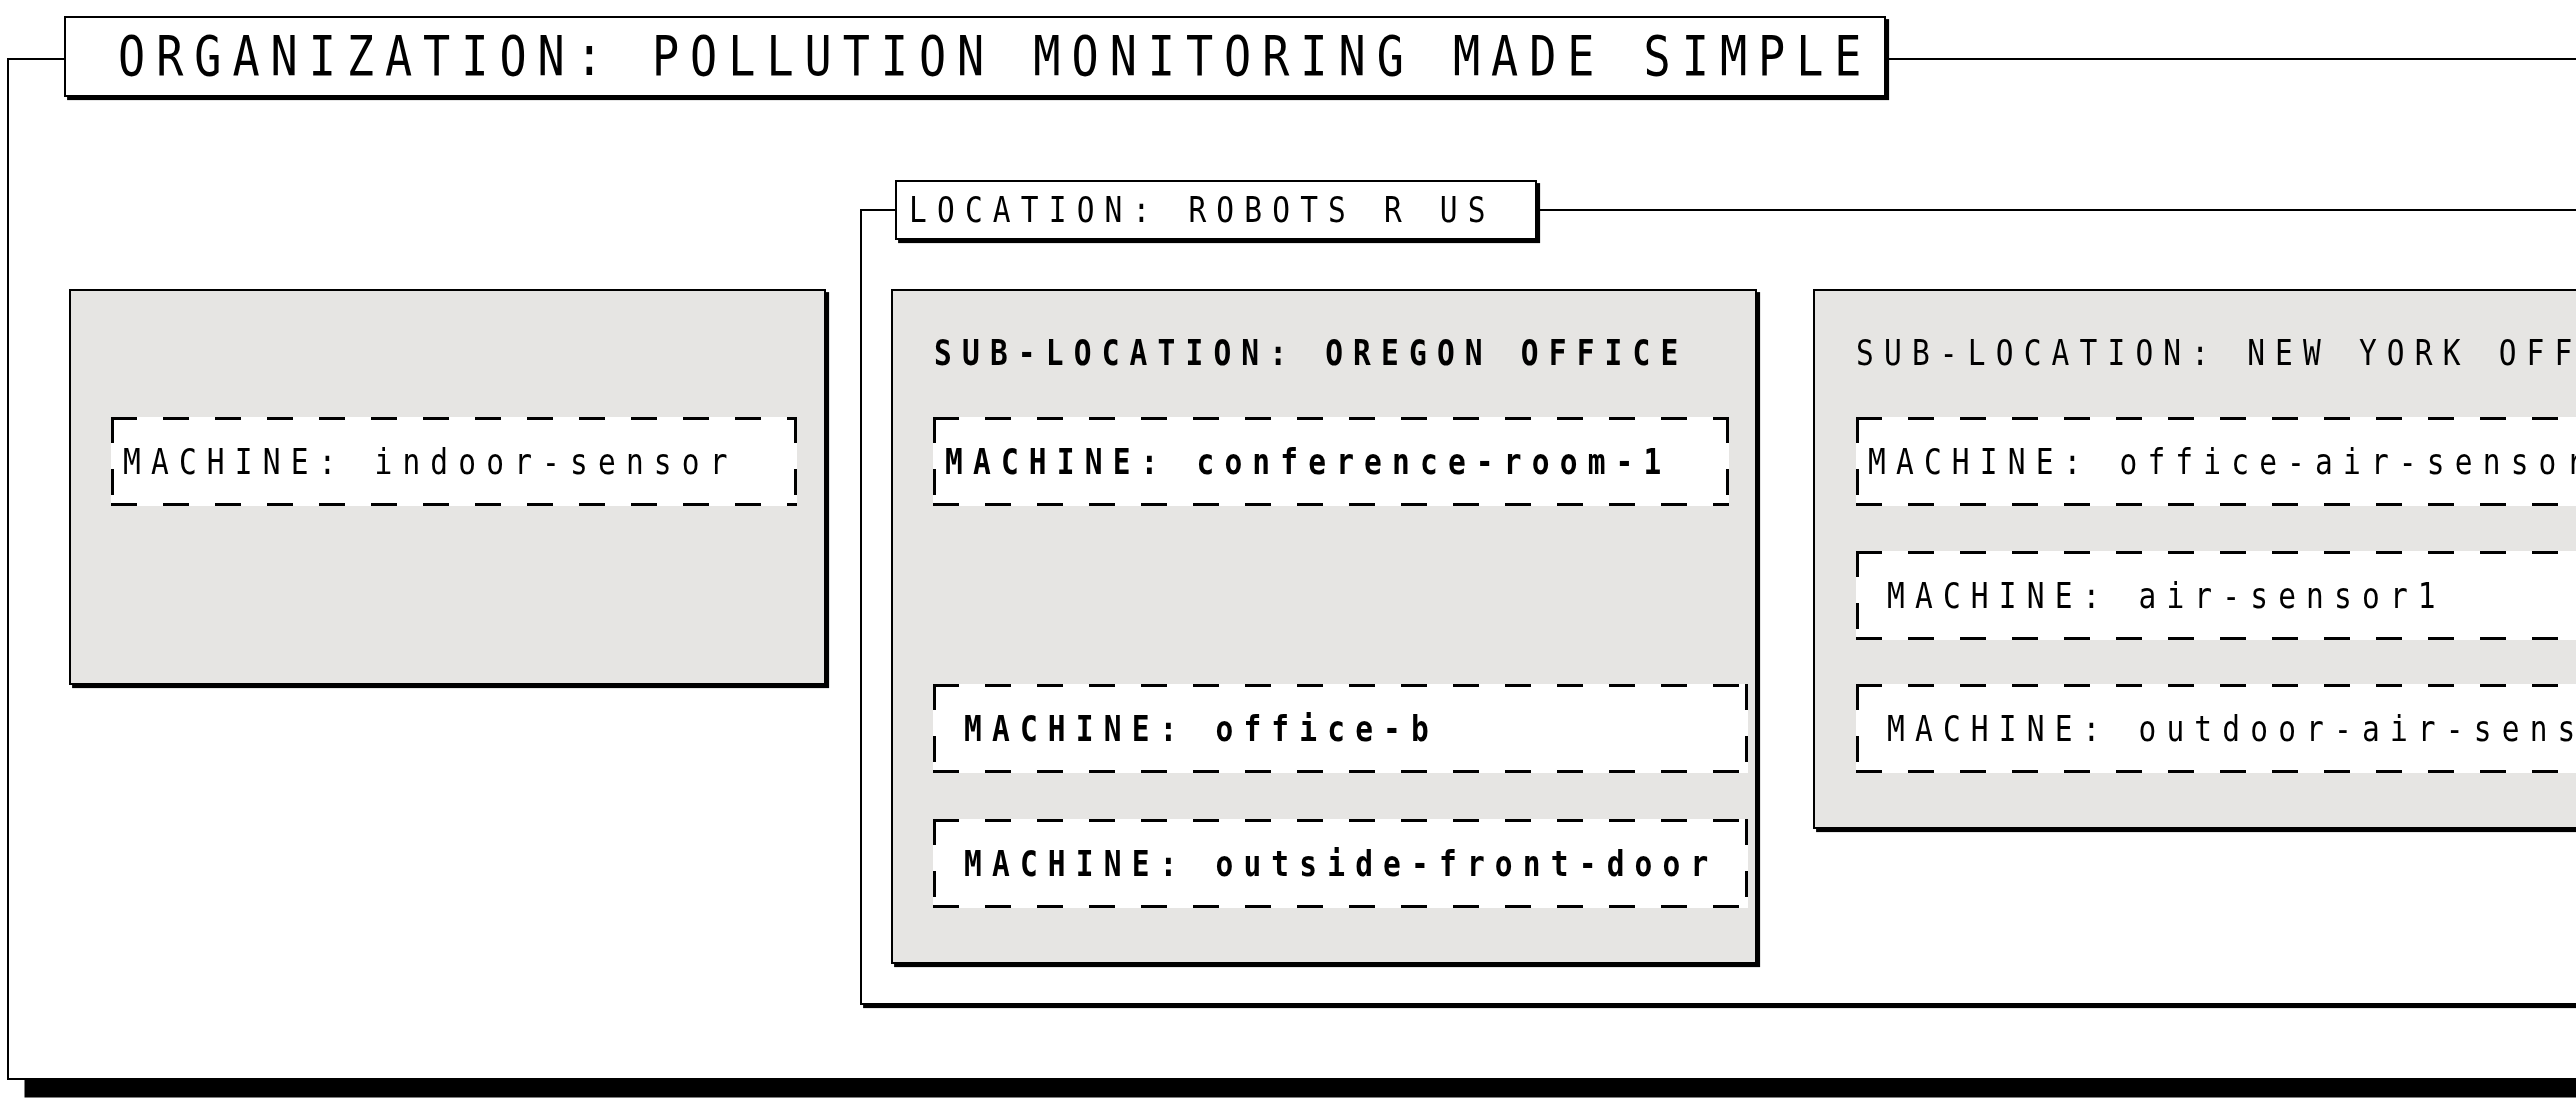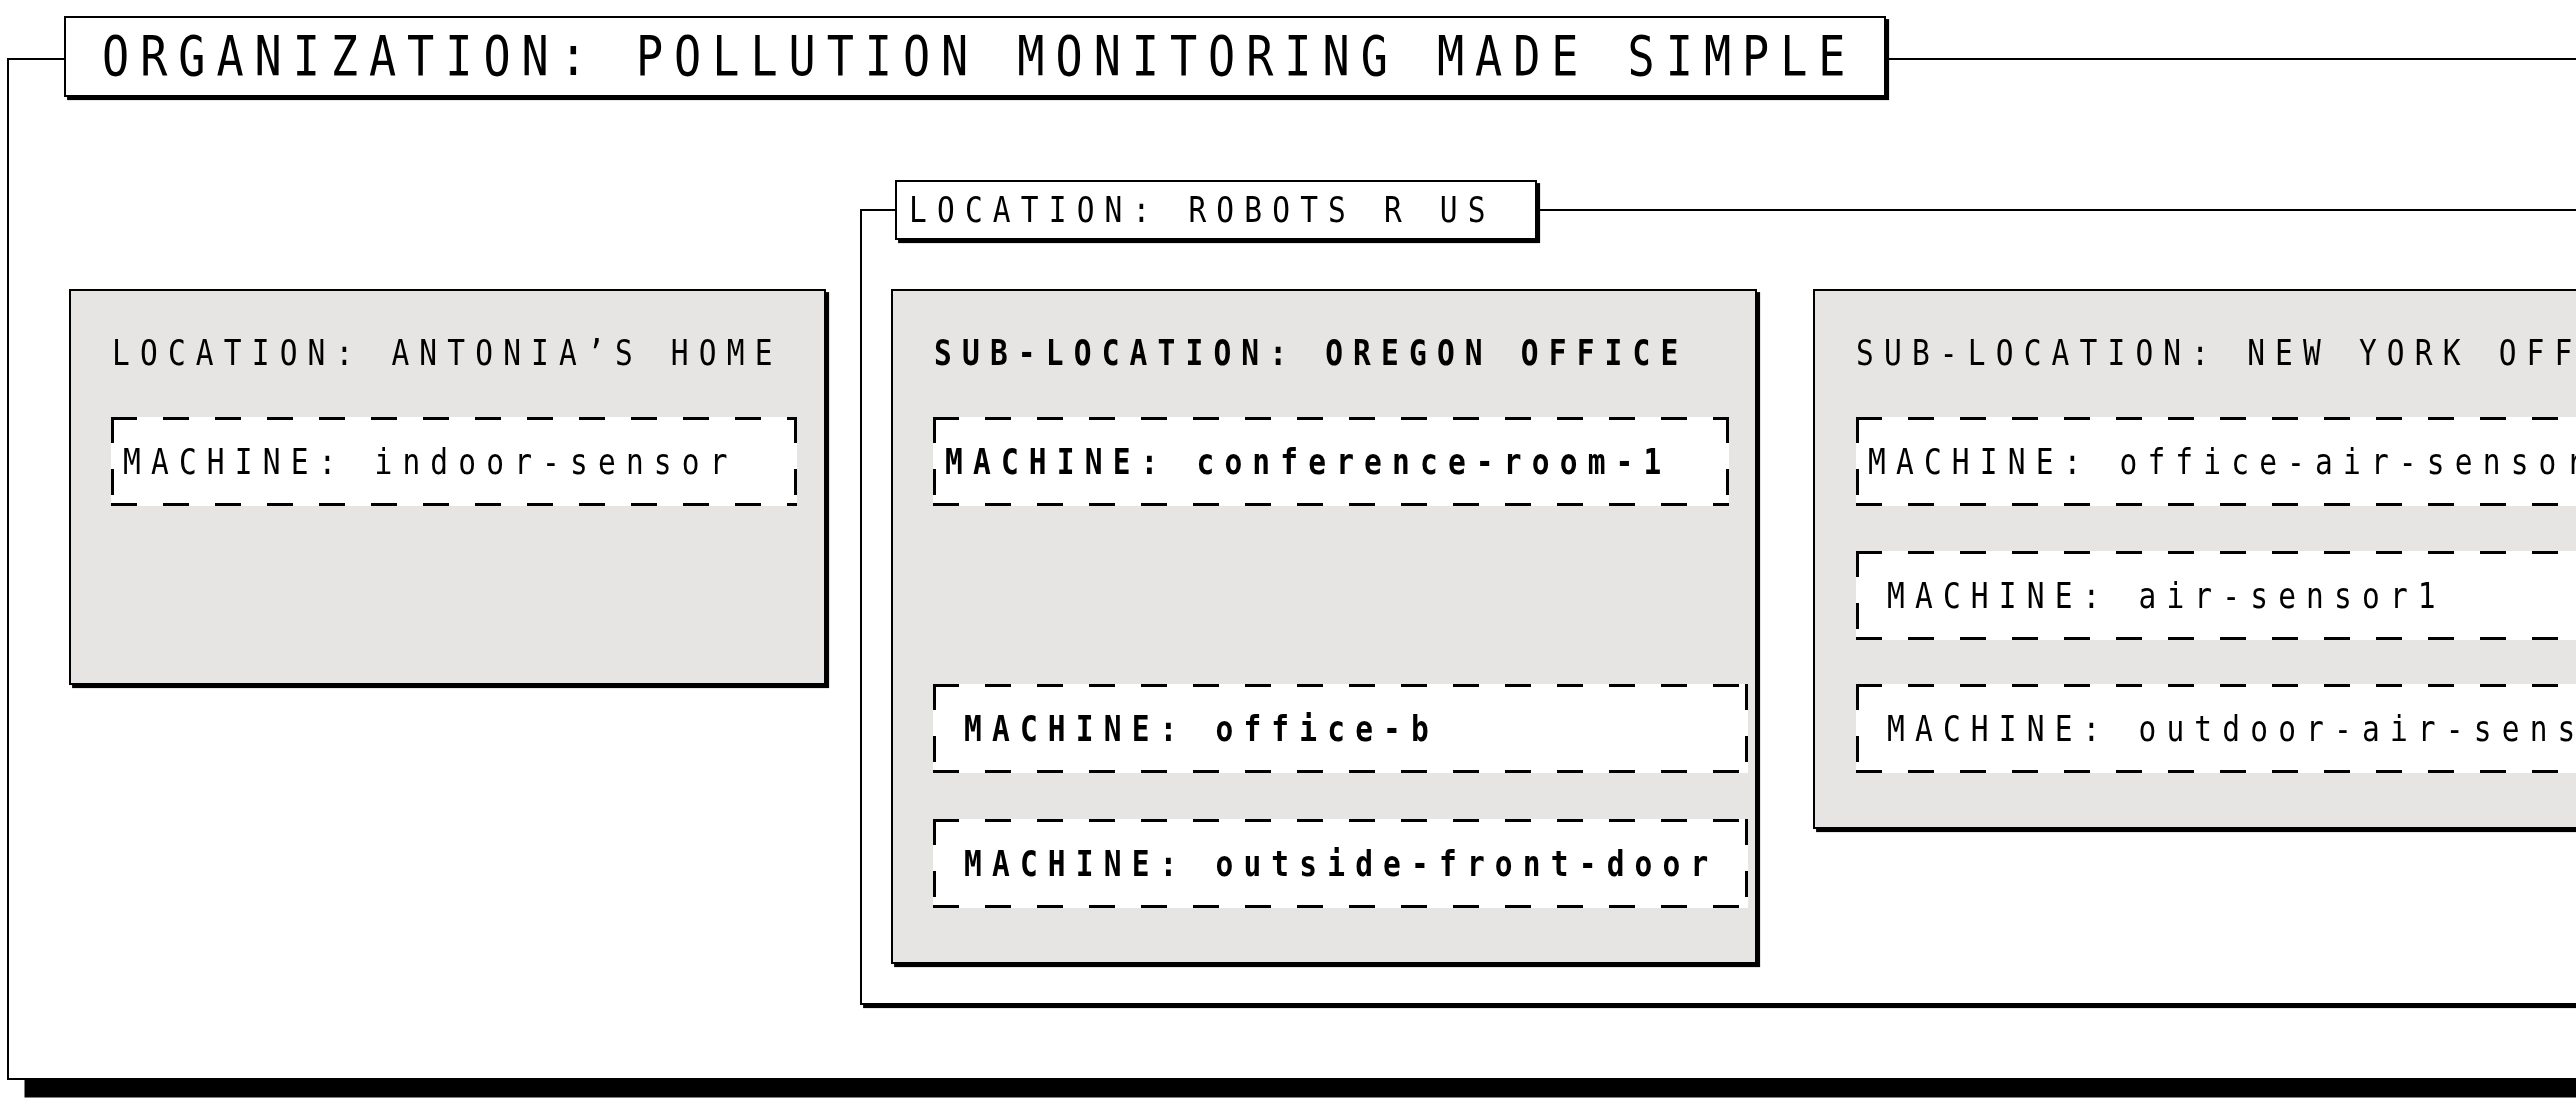--- a/index.html
+++ b/index.html
@@ -44,21 +44,21 @@
   .label-box {
     background: #ffffff;
     border: 2.6px solid #000000;
     box-shadow: 3.1px 3.1px 0 #000000;
     display: flex;
     align-items: center;
   }
   .org-title-box {
     left: 64px; top: 15.5px;
     width: 1822px; height: 81px;
-    padding-left: 36px;
+    padding-left: 52px;
   }
   .robots-label-box {
     left: 895px; top: 180px;
     width: 642px; height: 60px;
     padding-left: 12px;
   }
 
   
   .robots-box {
     left: 860px; top: 209px;
@@ -113,23 +113,20 @@
 </head>
 <body>
 
 <div id="stage">
 
   <div class="abs org-box"></div>
 
   <div class="abs robots-box"></div>
 
   <div class="abs panel panel-antonia">
-    <div class="panel-header">
-      <span class="t">LOCATION: ANTONIA’S HOME</span>
-    </div>
     <div class="machine m-antonia row-1">
       <span class="t">MACHINE: indoor-sensor</span>
     </div>
   </div>
 
   <div class="abs panel panel-oregon">
     <div class="panel-header">
       <span class="t">SUB-LOCATION: OREGON OFFICE</span>
     </div>
     <div class="machine m-oregon row-1">

